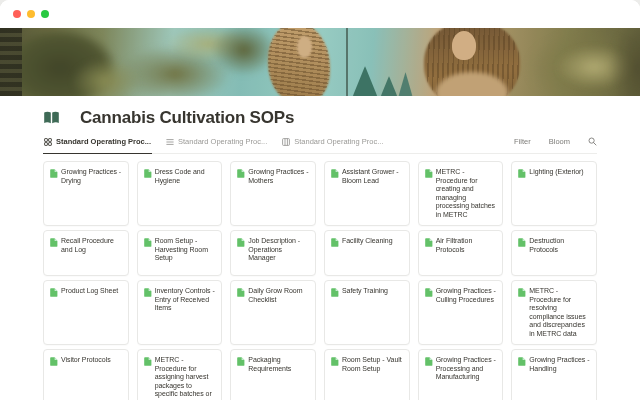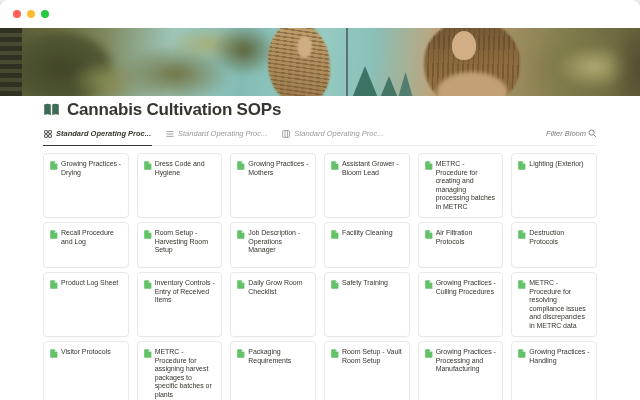--- a/index.html
+++ b/index.html
@@ -51,30 +51,30 @@
   .cv-g2body { left:436px; top:44px; width:72px; height:42px; border-radius:50%; background:#caa87b; filter:blur(2px); }
   .cv-pr1 { left:502px; top:-12px; width:168px; height:104px; border-radius:50%; filter:blur(3px);
     background:radial-gradient(closest-side,#7d7a48 0%,rgba(125,122,72,0) 72%); }
   .cv-pr2 { left:538px; top:8px; width:112px; height:62px; border-radius:50%; filter:blur(3px); opacity:.85;
     background:radial-gradient(closest-side,#c2bb80 0%,rgba(194,187,128,0) 70%); }
   .cv-pr3 { left:598px; top:-20px; width:85px; height:122px; border-radius:50%; filter:blur(3px);
     background:radial-gradient(closest-side,#4e4c2e 0%,rgba(78,76,46,0) 75%); }
   .cv-tint { left:0; top:0; right:0; bottom:0; background:rgba(120,104,64,.10); }
   
   .content { padding:0 43px; }
-  .title-row { display:flex; align-items:center; gap:7px; margin-top:4px; }
+  .title-row { display:flex; align-items:center; gap:20px; margin-top:12px; }
   .page-icon { flex:0 0 auto; display:flex; }
   h1 { margin:0; font-size:17px; line-height:19px; font-weight:700; color:#37352f; letter-spacing:-0.2px; }
-  .tabbar { display:flex; align-items:center; margin-top:10px; border-bottom:1px solid #ededeb;font-style:italic; }
+  .tabbar { display:flex; align-items:center; margin-top:10px; border-bottom:1px solid #ededeb; }
   .tab { display:flex; align-items:center; gap:4px; font-size:7.5px; color:#9b9a97; padding:0 1px 7px 1px; margin-right:13px; position:relative; cursor:pointer; white-space:nowrap; }
   .tab.active { color:var(--active-tab,#37352f); font-weight:700; }
   .tab.active::after { content:""; position:absolute; left:0; right:0; bottom:-1px; height:1.5px; background:var(--active-tab,#37352f); }
   .tab svg { display:block; }
   .tab-spacer { flex:1; }
-  .tools { display:flex; align-items:center; gap:2px; padding-bottom:7px; }
+  .tools { display:flex; align-items:center; gap:18px; padding-bottom:7px; }
   .tool { font-size:7.5px; color:#7d7c78; cursor:pointer; }
   .tool svg { display:block; }
   
   .grid { margin-top:7px; display:grid; grid-template-columns:repeat(6,1fr); column-gap:8px; row-gap:4px; }
   .card { background:#fff; border:1px solid #e8e8e6; border-radius:4px; padding:6px; min-height:46px;
     box-sizing:border-box; display:flex; align-items:flex-start; gap:3px; cursor:pointer;
     box-shadow:0 1px 1px rgba(0,0,0,.02); }
   .card-icon { flex:0 0 auto; margin-top:.5px; display:flex; }
   .card-title { font-size:7px; line-height:8.5px; color:#37352f; letter-spacing:-0.05px; font-weight:500; word-wrap:break-word; min-width:0; }
 </style>

